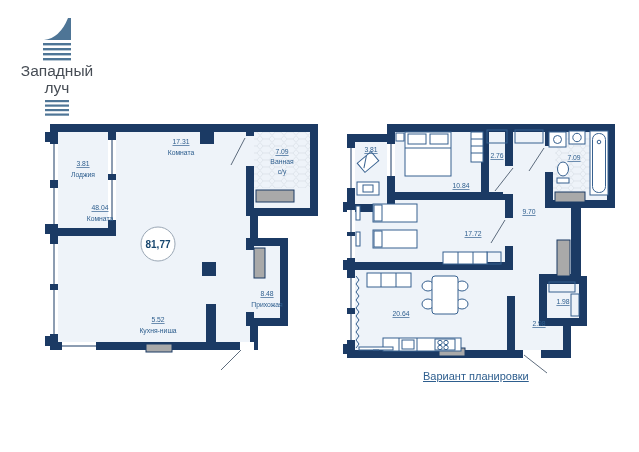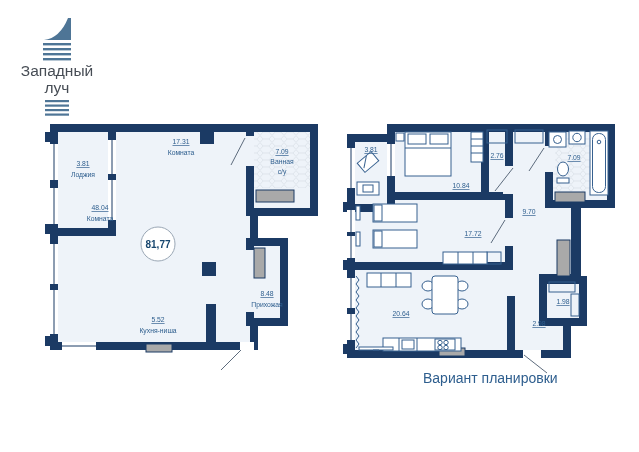--- a/index.html
+++ b/index.html
@@ -17,21 +17,21 @@
   .shaft{fill:var(--shaft,#a9a9a9);stroke:var(--wall,#1b3a64);stroke-width:1;}
   .swing{stroke:#4c5b6e;stroke-width:0.9;fill:none;}
   .lbl{fill:var(--label,#2e5e8e);font-size:6.8px;text-anchor:middle;}
   .num{text-decoration:underline;}
   .total{fill:#17466e;font-size:10px;font-weight:bold;text-anchor:middle;}
   .totring{fill:#ffffff;stroke:#9aa7b5;stroke-width:1;}
   .logo-line{fill:var(--logo,#4e7596);}
   .logo-sail{fill:var(--logo,#4e7596);}
   .logo-text{fill:var(--logo_text,#474d55);font-size:15.5px;text-anchor:middle;}
   .caption{position:absolute;left:423px;top:370px;color:var(--label,#2e5e8e);
-           font-size:14px;}
+           font-size:11px;text-decoration:underline;}
 </style>
 </head>
 <body>
 
 <svg style="left:16px;top:12px;" width="120" height="104" viewBox="0 0 120 104">
   <g>
     <path class="logo-sail" d="M28,28 Q44,26 52,6 L55,6 L55,28 Z"></path>
     <rect class="logo-line" x="27" y="31" width="28" height="2.4"></rect>
     <rect class="logo-line" x="27" y="36" width="28" height="2.4"></rect>
     <rect class="logo-line" x="27" y="41" width="28" height="2.4"></rect>

